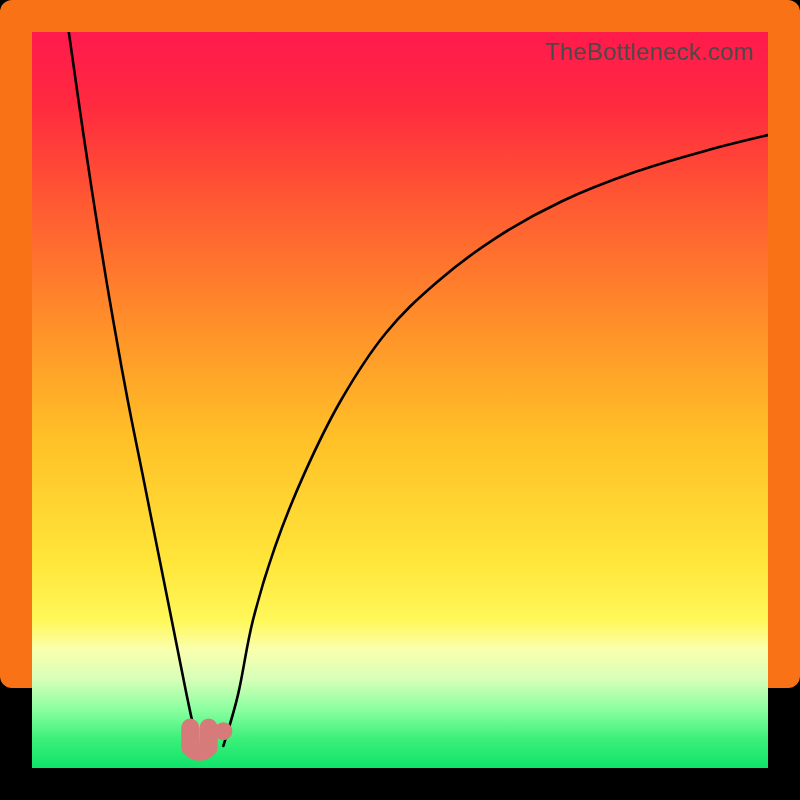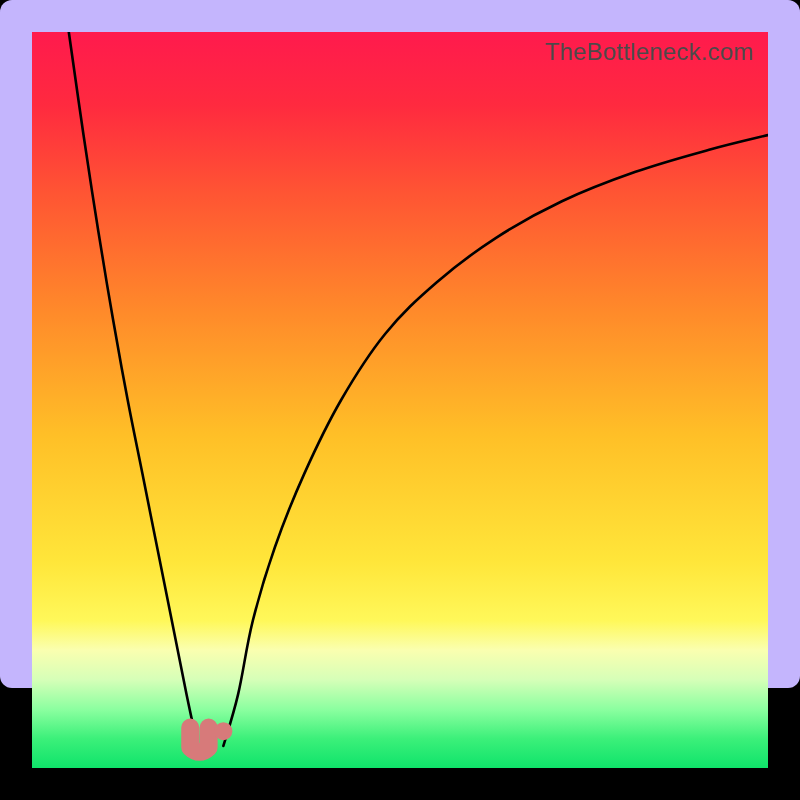--- a/index.html
+++ b/index.html
@@ -9,21 +9,21 @@
     height: 800px;
     overflow: hidden;
     background: #000;
     font-family: Arial, Helvetica, sans-serif;
   }
   .frame {
     position: absolute;
     top: 0; left: 0;
     width: 800px;
     height: 688px;
-    background: #c4b5fd;
+    background: #f97316;
     border-radius: 12px;
   }
   .plot-area {
     position: absolute;
     top: 32px;
     left: 32px;
     width: 736px;
     height: 736px;
     overflow: hidden;
   }

